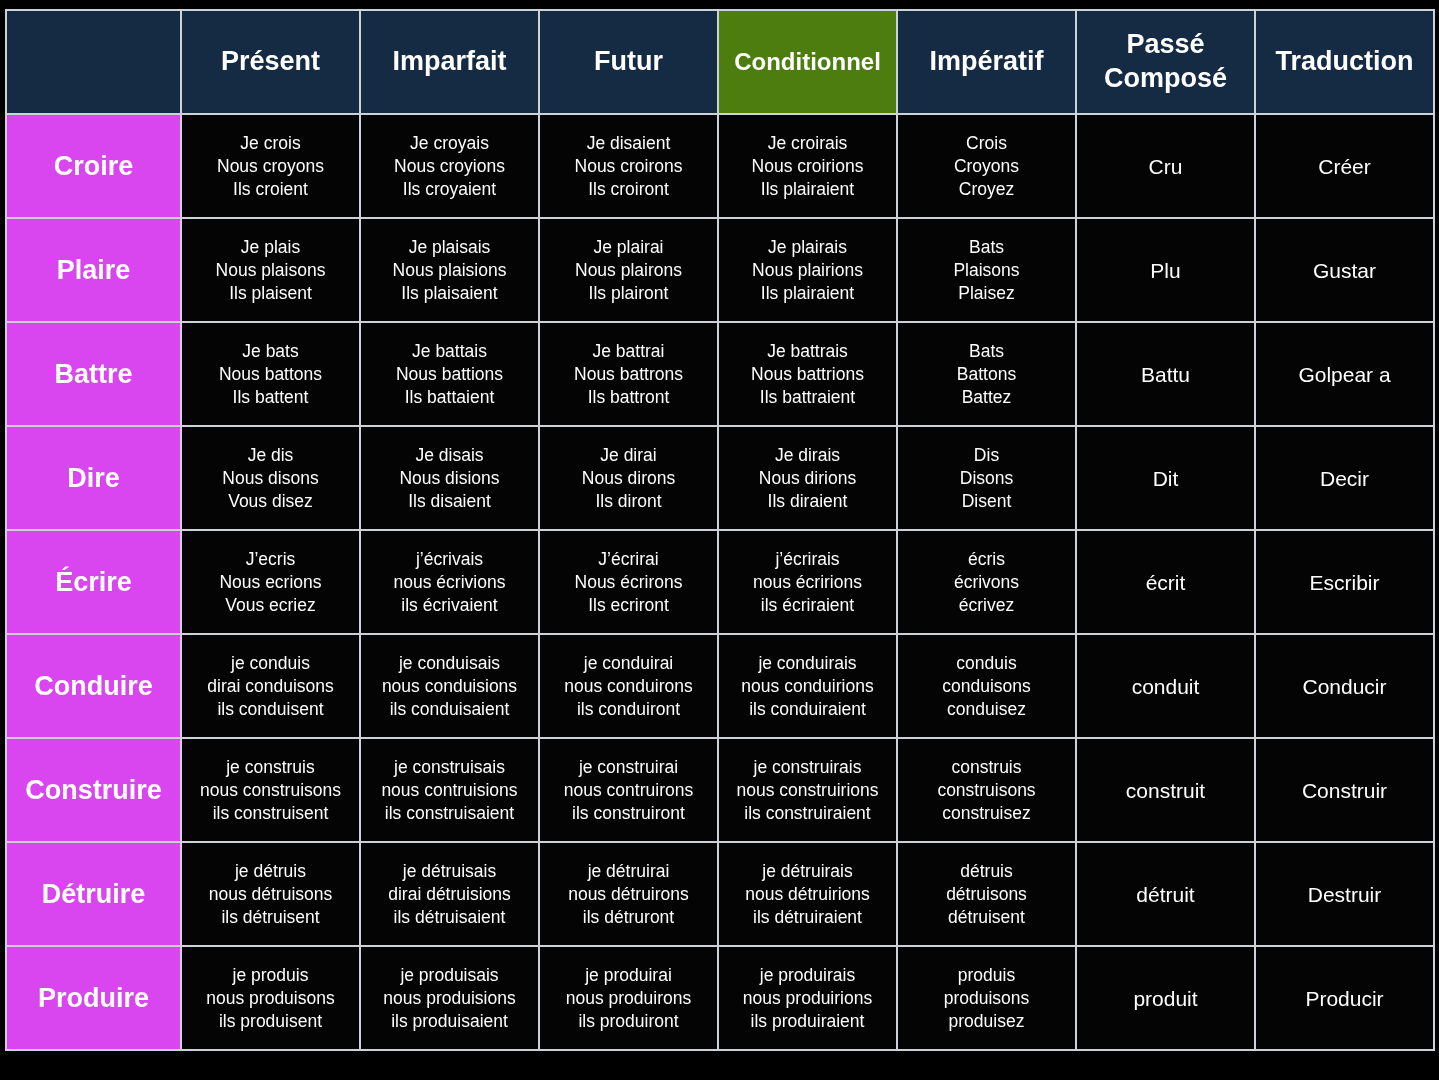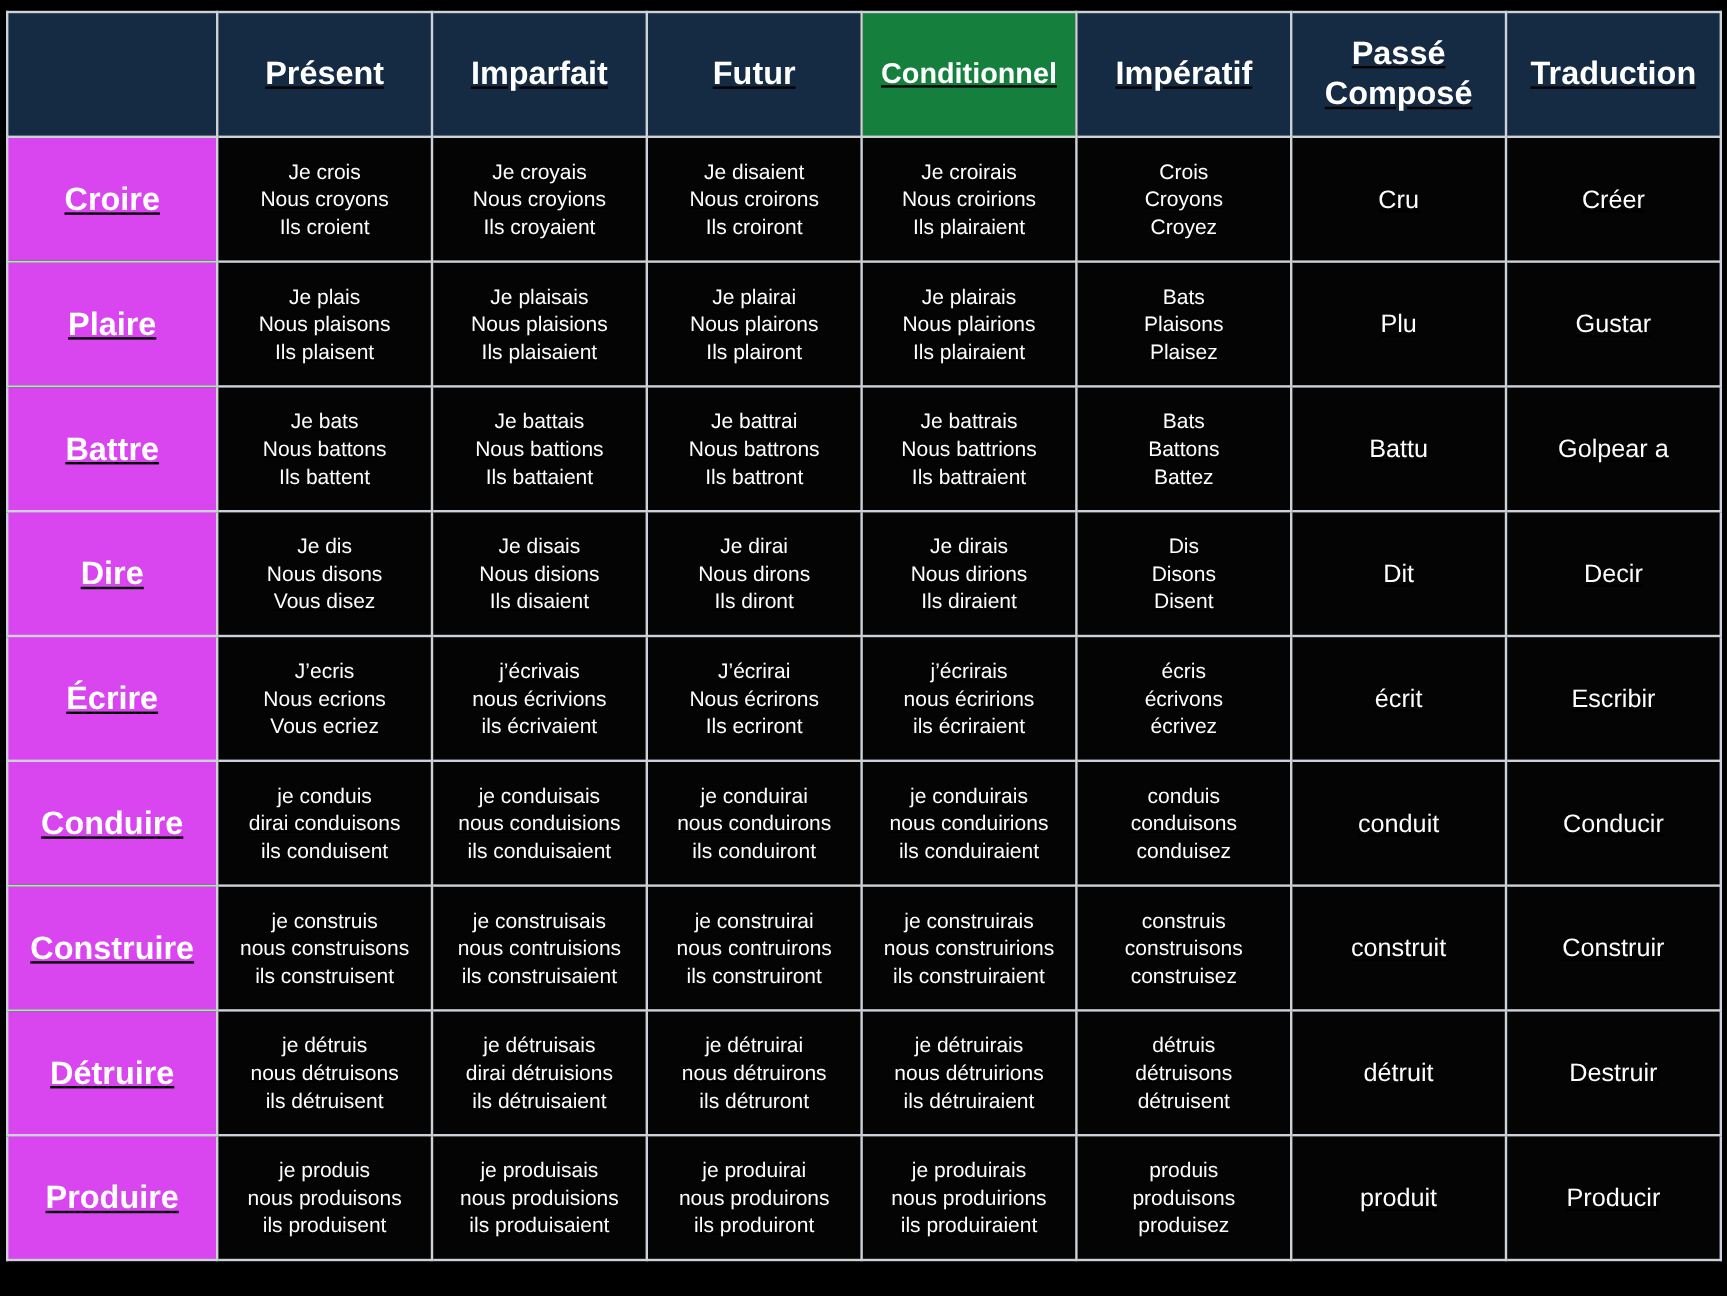--- a/index.html
+++ b/index.html
@@ -15,39 +15,38 @@
     position: relative;
   }
   .table-wrap {
     position: absolute;
     left: 5px;
     top: 9px;
   }
   table {
     border-collapse: collapse;
     table-layout: fixed;
-    text-decoration: underline;
   }
   th, td {
     border: 2px solid #ccd2d8;
     color: #ffffff;
     text-align: center;
     vertical-align: middle;
     padding: 0 4px;
     overflow: hidden;
   }
   thead th {
     background: #152a43;
     font-size: 27px;
     font-weight: bold;
     height: 102px;
     line-height: 1.25;
   }
   thead th.hl {
-    background: #15803d;
+    background: #4d7c0f;
     font-size: 24px;
   }
   tbody th {
     background: #d946ef;
     font-size: 27px;
     font-weight: bold;
     height: 102px;
   }
   tbody td {
     background: #040404;

